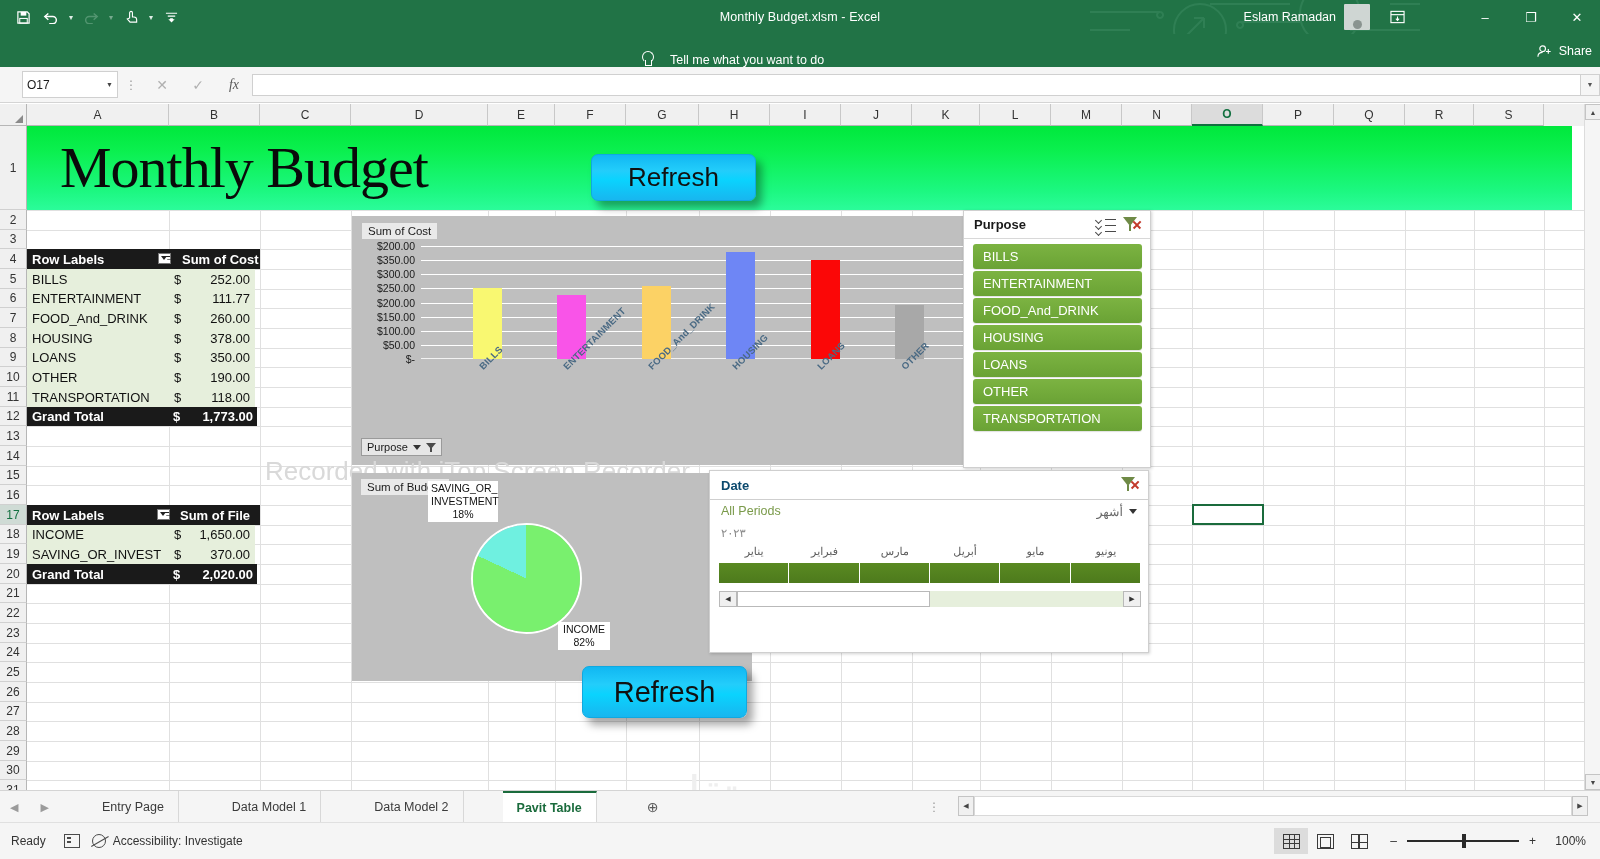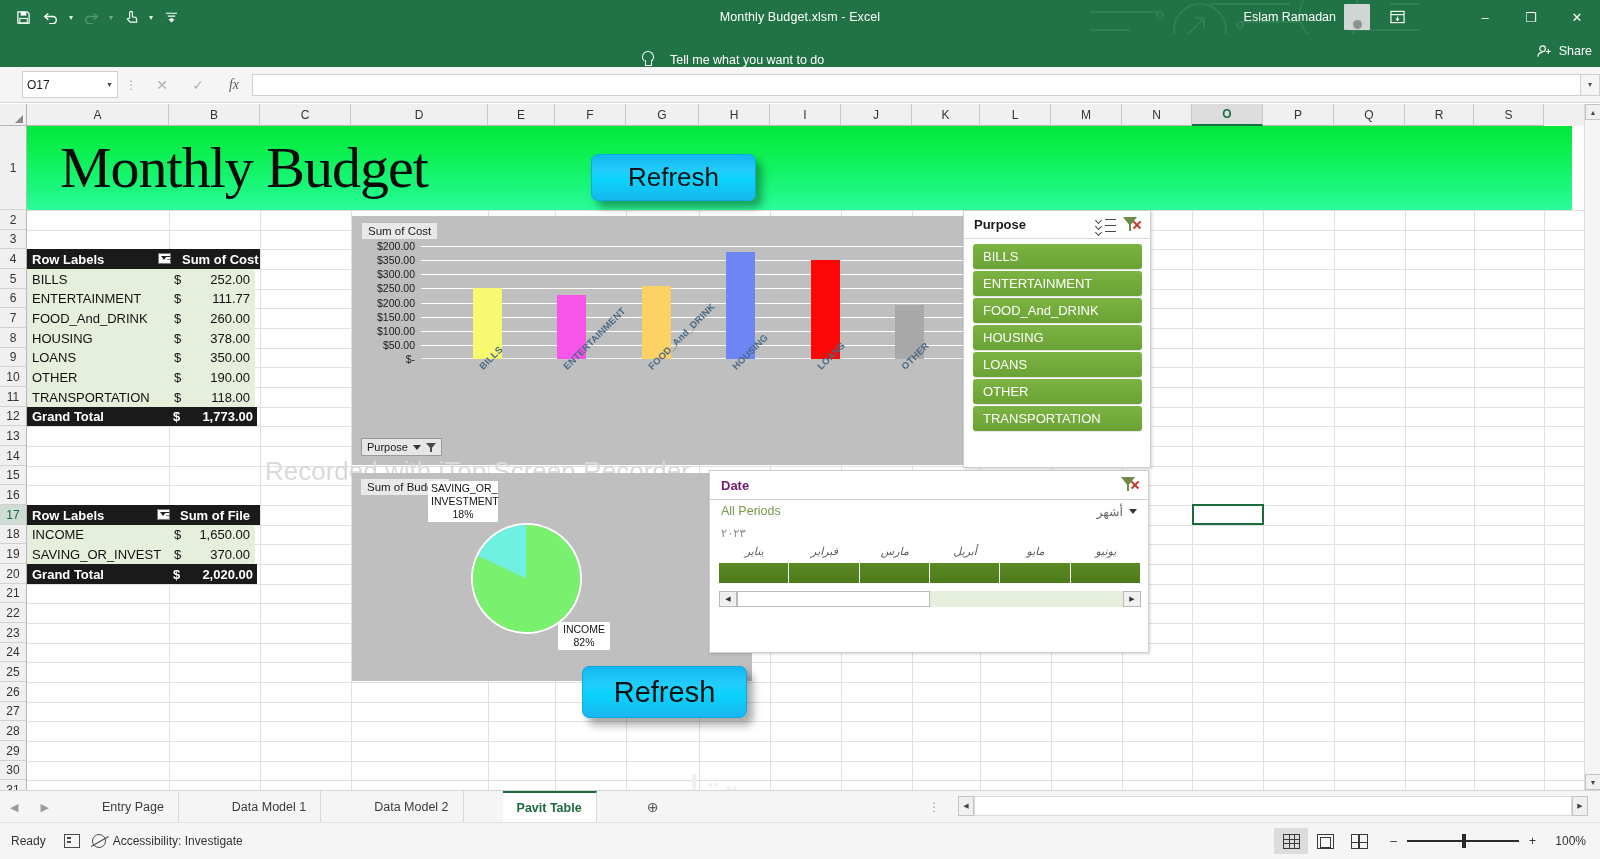--- a/index.html
+++ b/index.html
@@ -168,25 +168,25 @@
     display:flex; align-items:center; padding-left:10px;
     box-shadow:0 1px 1px rgba(0,0,0,.12);
   }
 
   
   .timeline{
     position:absolute; left:682px; top:344px; width:440px; height:183px;
     background:#ffffff; border:1px solid #cfcfcf; box-shadow:1px 1px 3px rgba(0,0,0,.18);
   }
   .tl-hdr{ position:absolute; left:0; top:0; width:100%; height:29px; border-bottom:1px solid #cfcfcf; display:flex; align-items:center;}
-  .tl-hdr .t{ margin-left:11px; font-size:13px; font-weight:bold; color:#701a75; flex:1;}
+  .tl-hdr .t{ margin-left:11px; font-size:13px; font-weight:bold; color:#0c4a6e; flex:1;}
   .tl-sub{ position:absolute; left:11px; top:33px; font-size:12.5px; color:#7a9a4a;}
   .tl-lvl{ position:absolute; right:11px; top:33px; font-size:12.5px; color:#6a6a6a; display:flex; align-items:center; gap:6px;}
   .tl-year{ position:absolute; left:11px; top:55px; font-size:11.5px; color:#8a8a8a;}
-  .tl-months{ position:absolute; left:9px; top:74px; width:422px; height:22px; display:flex;font-style:italic;}
+  .tl-months{ position:absolute; left:9px; top:74px; width:422px; height:22px; display:flex;}
   .tl-months div{ flex:1; font-size:11px; color:#5c5c5c; text-align:center;}
   .tl-bar{ position:absolute; left:9px; top:92px; width:422px; height:20px; display:flex; }
   .tl-bar div{ flex:1; background:linear-gradient(to bottom,#5a8a22 0%,#4d7a1c 100%); border-right:1px solid #ffffff; }
   .tl-scroll{ position:absolute; left:9px; top:120px; width:422px; height:16px; background:#e6efdc; display:flex; align-items:center;}
   .tl-sbtn{ width:18px; height:16px; background:#f0f0f0; border:1px solid #b9b9b9; display:flex;align-items:center;justify-content:center; font-size:7px; color:#333;}
   .tl-thumb{ margin-left:0; width:193px; height:16px; background:#ffffff; border:1px solid #b9b9b9;}
   .tl-right{ margin-left:auto; }
 
   
   .tabbar{ position:absolute; left:0; top:790px; width:1600px; height:32px; background:#f5f5f5; border-top:1px solid #d4d4d4;}

